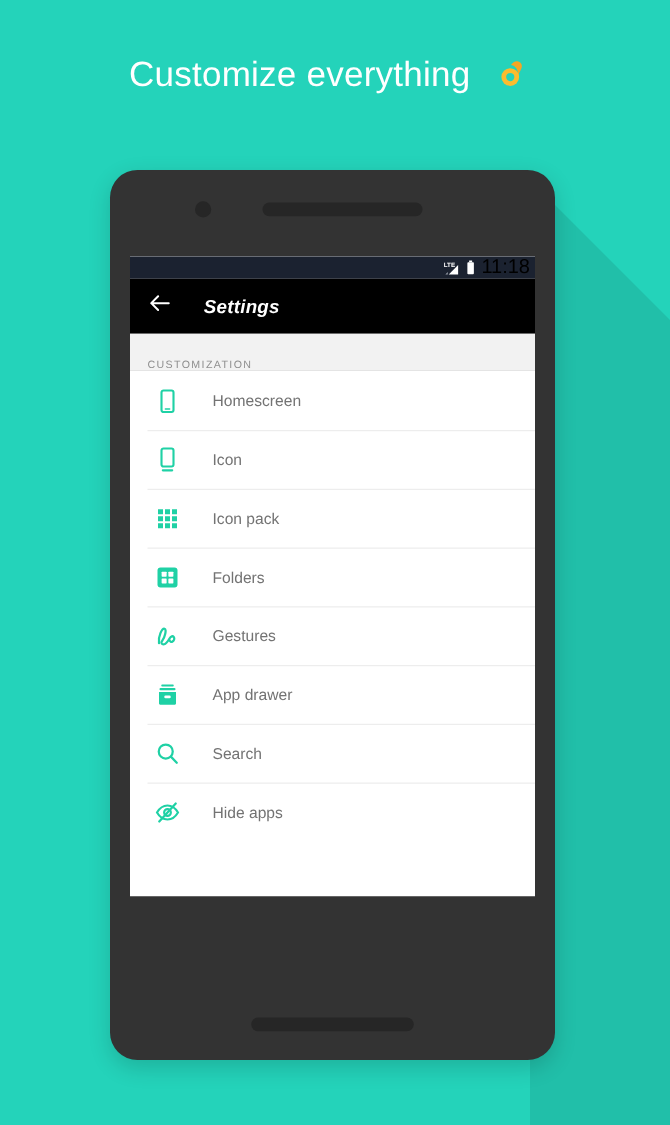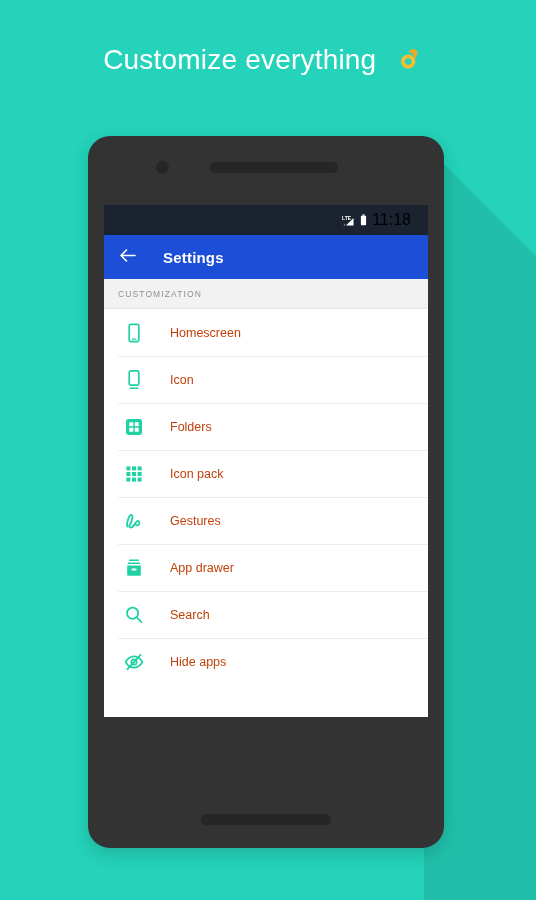--- a/index.html
+++ b/index.html
@@ -84,52 +84,53 @@
   
   #screen {
     position:absolute;
     left:16px; top:69px;
     width:324px; height:512px;
     background:#ffffff;
     overflow:hidden;
   }
   
   #status-bar {
-    height:30px;
+    height:18px;
     background:#1b2230;
     display:flex;
     align-items:center;
     justify-content:flex-end;
-    padding-right:17px;
+    padding-right:4px;
     box-sizing:border-box;
   }
   #status-bar .sb-item { display:flex; align-items:center; margin-left:5px; }
   
   #toolbar {
     height:44px;
-    background:#1d4ed8;
+    background:#000000;
     display:flex;
     align-items:center;
     padding-left:14px;
     box-sizing:border-box;
+    font-style:italic;
   }
   #toolbar-title {
     color:#ffffff;
     font-size:15px;
     font-weight:bold;
     margin-left:26px;
     letter-spacing:0.2px;
   }
   
   #section-header {
     height:30px;
     background:#f2f2f2;
     border-bottom:1px solid #e4e4e4;
     display:flex;
-    align-items:center;
+    align-items:flex-end;
     padding-left:14px;
     box-sizing:border-box;
   }
   #section-header-label {
     color:#8f8f8f;
     font-size:8.5px;
     letter-spacing:1.1px;
   }
   
   #settings-list { background:#ffffff; }
@@ -150,21 +151,21 @@
     background:#ededed;
   }
   .li-icon {
     width:24px; height:24px;
     flex:0 0 24px;
     display:flex; align-items:center; justify-content:center;
   }
   .li-label {
     margin-left:24px;
     font-size:12.5px;
-    color:#c2410c;
+    color:#737373;
   }
 </style>
 </head>
 <body>
 
 <div id="long-shadow"></div>
 <div id="shadow-mask-left"></div>
 <div id="shadow-mask-top"></div>
 
 <div id="headline">
@@ -233,51 +234,51 @@
             <rect x="6.2" y="1.8" width="9.6" height="14.4" rx="1.6" fill="none" stroke="#1fd1a5" stroke-width="1.7"></rect>
             <rect x="6.4" y="18.4" width="9.2" height="1.7" rx="0.85" fill="#1fd1a5"></rect>
           </svg>
         </span>
         <span class="li-label">Icon</span>
       </div>
 
       <div class="list-item">
         <span class="li-icon">
           <svg width="22" height="22" viewBox="0 0 22 22">
-            <rect x="3" y="3" width="16" height="16" rx="2.4" fill="#1fd1a5"></rect>
-            <g fill="#ffffff">
-              <rect x="6.3" y="6.3" width="4" height="4" rx="0.5"></rect>
-              <rect x="11.7" y="6.3" width="4" height="4" rx="0.5"></rect>
-              <rect x="6.3" y="11.7" width="4" height="4" rx="0.5"></rect>
-              <rect x="11.7" y="11.7" width="4" height="4" rx="0.5"></rect>
-            </g>
-          </svg>
-        </span>
-        <span class="li-label">Folders</span>
-      </div>
-
-      <div class="list-item">
-        <span class="li-icon">
-          <svg width="22" height="22" viewBox="0 0 22 22">
             <g fill="#1fd1a5">
               <rect x="3.4" y="3.4" width="4" height="4"></rect>
                 <rect x="9" y="3.4" width="4" height="4"></rect>
                 <rect x="14.6" y="3.4" width="4" height="4"></rect>
               <rect x="3.4" y="9" width="4" height="4"></rect>
                 <rect x="9" y="9" width="4" height="4"></rect>
                 <rect x="14.6" y="9" width="4" height="4"></rect>
               <rect x="3.4" y="14.6" width="4" height="4"></rect>
                 <rect x="9" y="14.6" width="4" height="4"></rect>
                 <rect x="14.6" y="14.6" width="4" height="4"></rect>
             </g>
           </svg>
         </span>
         <span class="li-label">Icon pack</span>
       </div>
 
+      <div class="list-item">
+        <span class="li-icon">
+          <svg width="22" height="22" viewBox="0 0 22 22">
+            <rect x="3" y="3" width="16" height="16" rx="2.4" fill="#1fd1a5"></rect>
+            <g fill="#ffffff">
+              <rect x="6.3" y="6.3" width="4" height="4" rx="0.5"></rect>
+              <rect x="11.7" y="6.3" width="4" height="4" rx="0.5"></rect>
+              <rect x="6.3" y="11.7" width="4" height="4" rx="0.5"></rect>
+              <rect x="11.7" y="11.7" width="4" height="4" rx="0.5"></rect>
+            </g>
+          </svg>
+        </span>
+        <span class="li-label">Folders</span>
+      </div>
+
 
       <div class="list-item">
         <span class="li-icon">
           <svg width="22" height="22" viewBox="0 0 22 22">
             <path d="M4.2 16.5 C3.4 11 6.6 4.6 8.6 5 c2 0.4 0.2 7.2 -1.8 9.6 -1.4 1.7 -0.4 3.2 1.6 2.8 1.8 -0.4 3 -2.6 4.2 -4.6 1.2 -2 2.6 -2.2 3.4 -1.2 0.9 1.1 0.3 3.1 -1.1 3.7 -1 0.4 -2 0 -2.1 -0.9" fill="none" stroke="#1fd1a5" stroke-width="1.8" stroke-linecap="round" stroke-linejoin="round"></path>
           </svg>
         </span>
         <span class="li-label">Gestures</span>
       </div>
 

